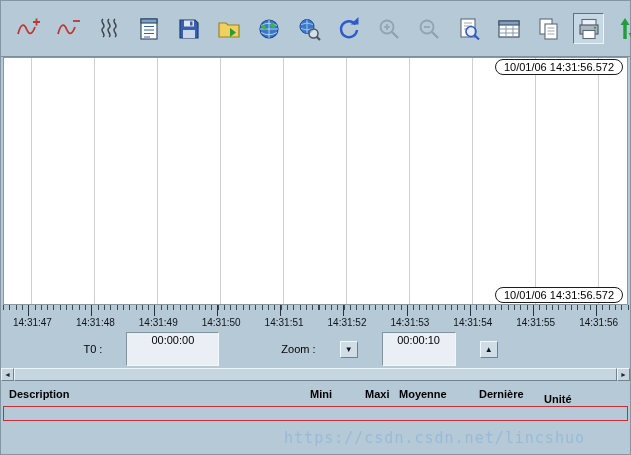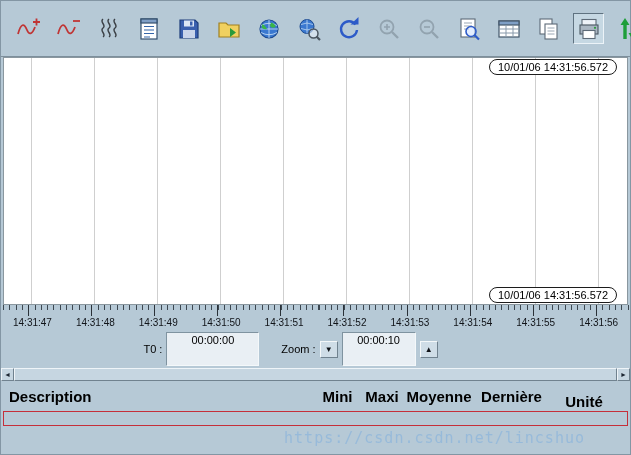--- a/index.html
+++ b/index.html
@@ -41,21 +41,21 @@
   .chart {
     flex:0 0 248px;
     margin:0 2px;
     background-color:#ffffff;
     background-image:repeating-linear-gradient(90deg,#cfcfcf 0 1px,transparent 1px 63px);
     background-position:27px 0;
     border:1px solid #8a979f;
     position:relative;
   }
   .ts {
-    position:absolute; right:10px;
+    position:absolute; right:4px;
     height:16px; line-height:14px;
     padding:0 8px;
     background:#fff;
     border:1px solid #1c1c1c;
     border-radius:9px;
     font-size:11px; color:#000;
     white-space:nowrap;
   }
   .ts-top { top:1px; }
   .ts-bottom { bottom:1px; }
@@ -70,21 +70,21 @@
     background-repeat:no-repeat,no-repeat;
     background-position:27px 0,2px 0;
   }
   .axis-labels { display:flex; height:15px; font-size:10px; color:#101318; }
   .axis-labels span { flex:1; text-align:center; }
 
   
   .controls {
     flex:0 0 25px;
     display:flex; align-items:center; justify-content:center;
-    gap:4px; font-size:11px; color:#000;
+    gap:24px; font-size:11px; color:#000;
     padding-right:50px;
   }
   .field {
     background:#e9eff4;
     border:1px solid;
     border-color:#7f93a0 #f4f8fa #f4f8fa #7f93a0;
     height:34px; line-height:15px;
     text-align:center; font-size:11px; color:#000;
   }
   .t0-field { width:93px; }
@@ -110,26 +110,26 @@
   .sb-thumb {
     flex:1; margin:0;
     background:#c6d6e1;
     border:1px solid; border-color:#eef4f8 #70828f #70828f #eef4f8;
   }
 
   
   .thead {
     flex:0 0 20px;
     display:flex; align-items:center;
-    font-weight:bold; font-size:15px; color:#000;
+    font-weight:bold; font-size:11px; color:#000;
     padding:0 6px 0 8px;
     margin-top:2px;
   }
   .col-desc { flex:1; text-align:left; }
-  .col { text-align:center; }
+  .col { text-align:left; }
   .col-mini { width:55px; }
   .col-maxi { width:34px; }
   .col-moyenne { width:80px; }
   .col-derniere { width:65px; }
   .col-unite { width:80px;margin-top:10px; }
   .empty-row {
     flex:0 0 15px;
     margin:1px 2px 0;
     border:1px solid #c52f3a;
   }

